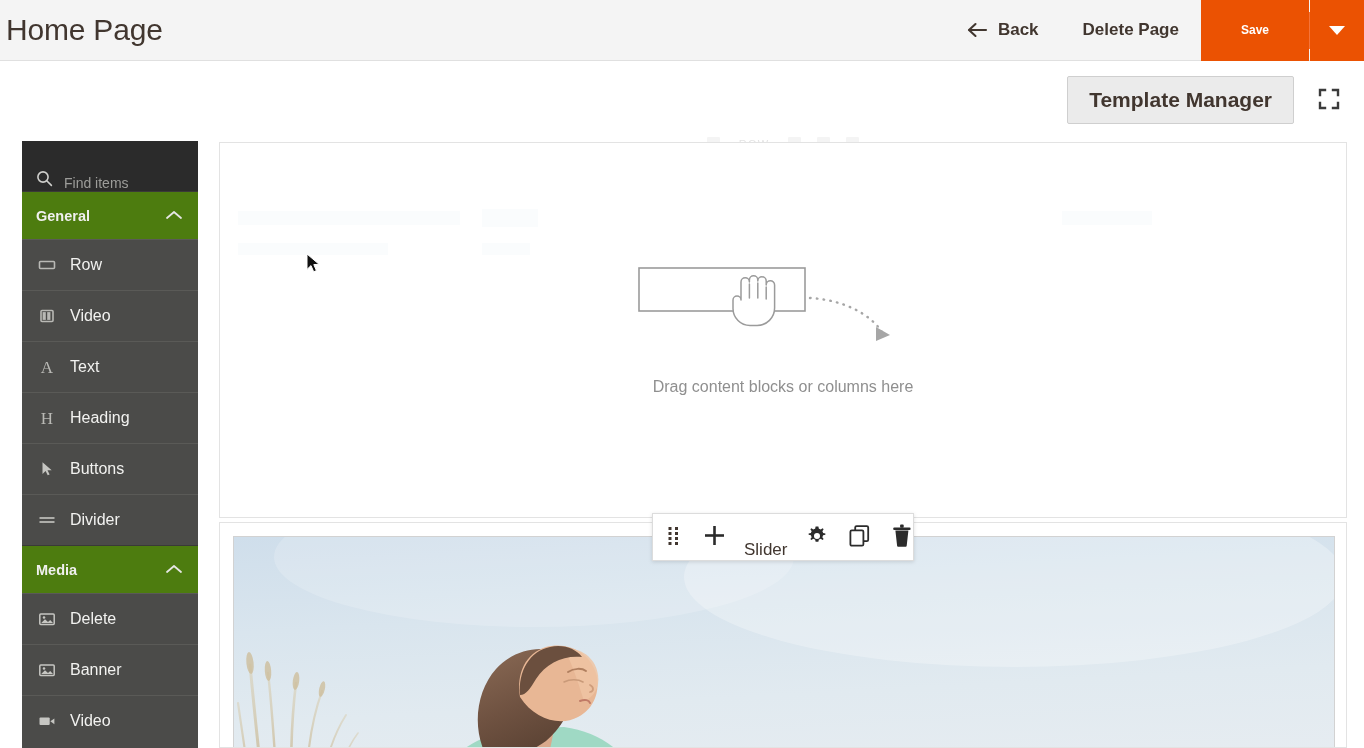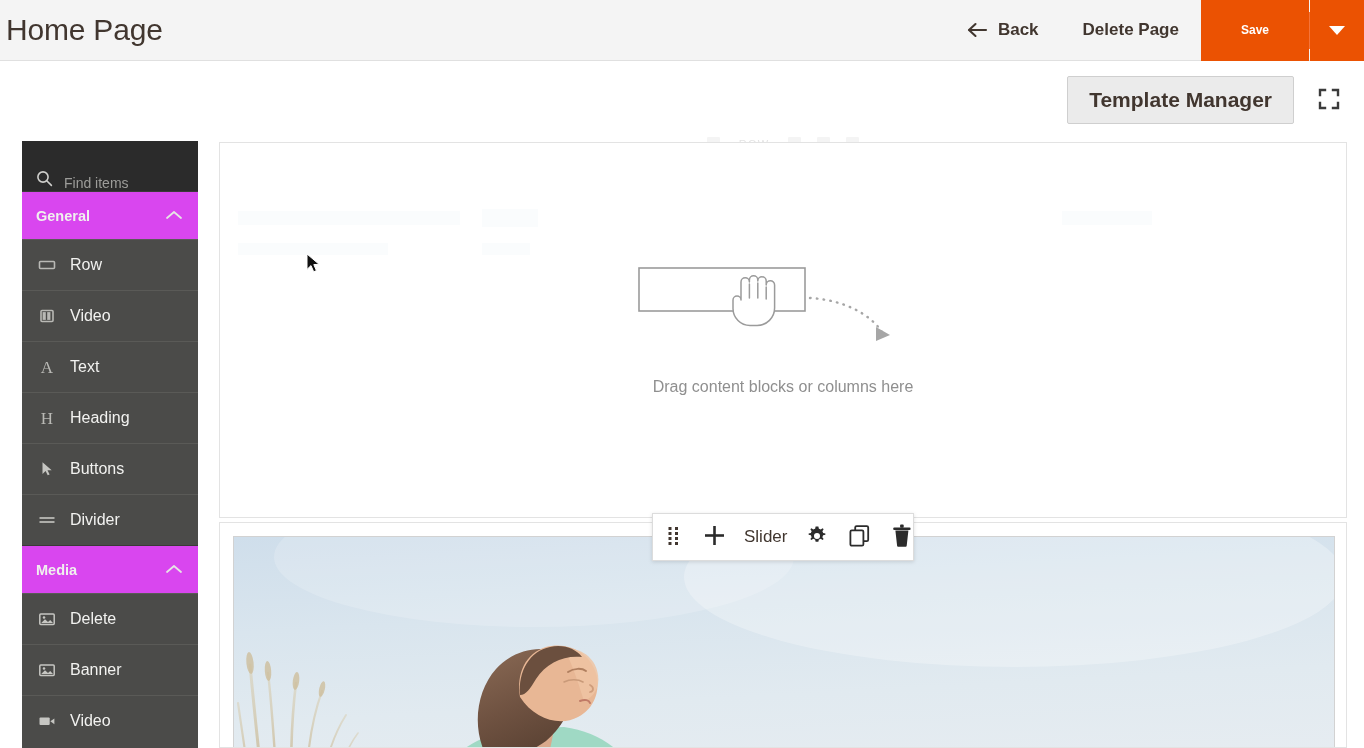--- a/index.html
+++ b/index.html
@@ -99,21 +99,21 @@
     padding: 0 14px;
   }
   .sb-search input {
     background: transparent; border: none; outline: none;
     color: #d8d8d8; font-size: 14px;
     font-family: "Liberation Sans", sans-serif;
     width: 110px; padding: 0;
   }
   .sb-search input::placeholder { color: #9d9d9a; }
   .sb-group {
-    height: 48px; background: #d946ef;
+    height: 48px; background: #4d7c0f;
     display: flex; align-items: center;
     padding: 0 14px;
     cursor: pointer;
     border-top: 1px solid #3a3a38;
   }
   .sb-group-label {
     font-size: 14.5px; font-weight: 700; color: #f0f0ee;
   }
   .sb-chev { margin-left: auto; display: block; }
   .sb-item {
@@ -191,21 +191,21 @@
   }
   .photo-wrap { position: absolute; inset: 0; overflow: hidden; }
 
   
   .elem-toolbar {
     position: absolute; left: 652px; top: 513px;
     width: 262px; height: 48px;
     background: #ffffff;
     border: 1px solid #dcdcdc;
     box-shadow: 0 1px 4px rgba(0,0,0,0.13);
-    display: flex; align-items: center;
+    display: flex; align-items: flex-end;
     gap: 0; z-index: 8;
   }
   .tb-btn {
     background: none; border: none; cursor: pointer;
     height: 46px; display: flex; align-items: center; justify-content: center;
     padding: 0; flex: 0 0 auto;
   }
   .tb-label {
     font-size: 17px; color: #41362f; font-weight: 400;
     padding: 0 9px; white-space: nowrap;

